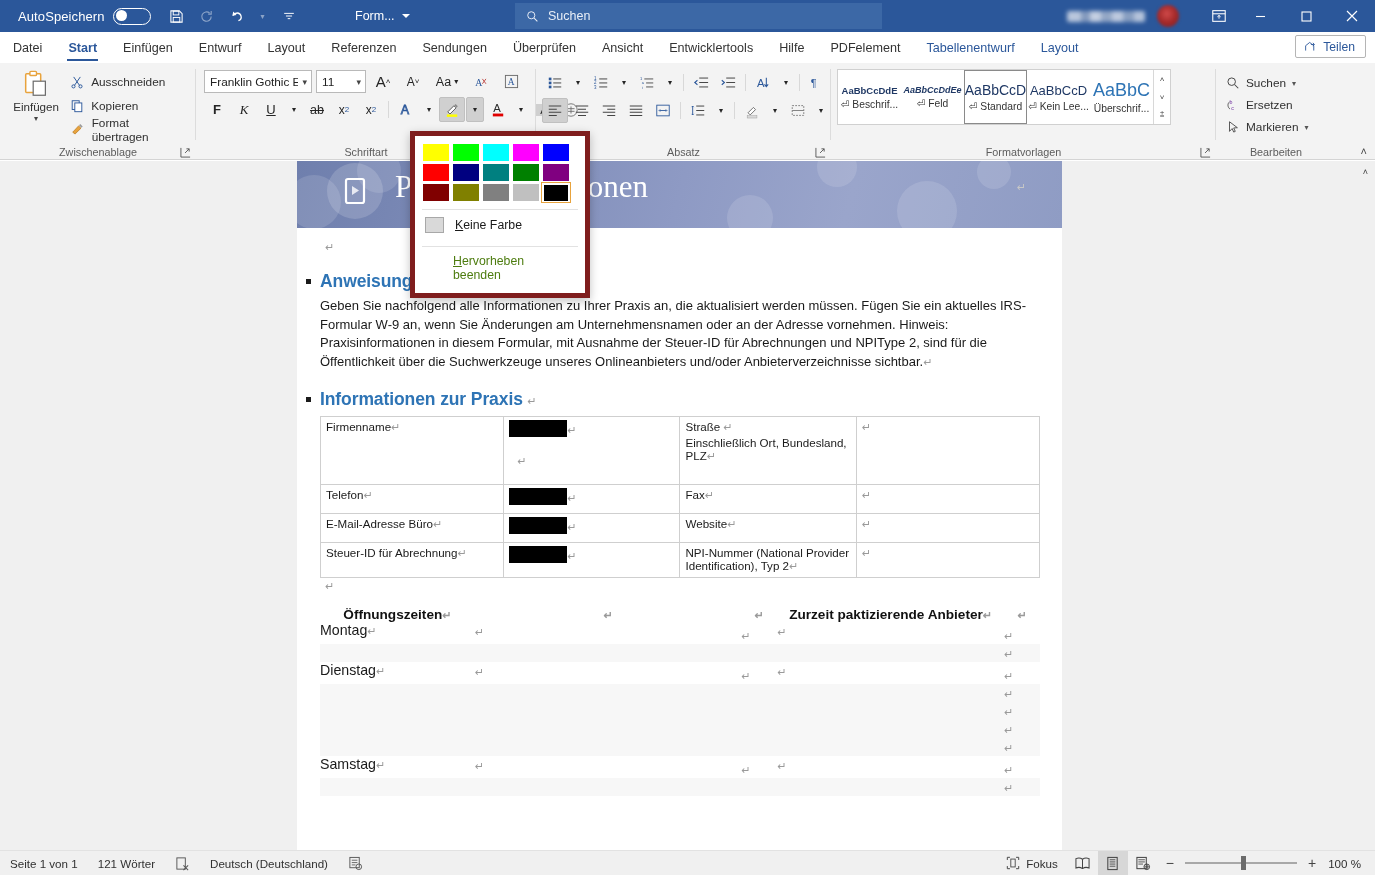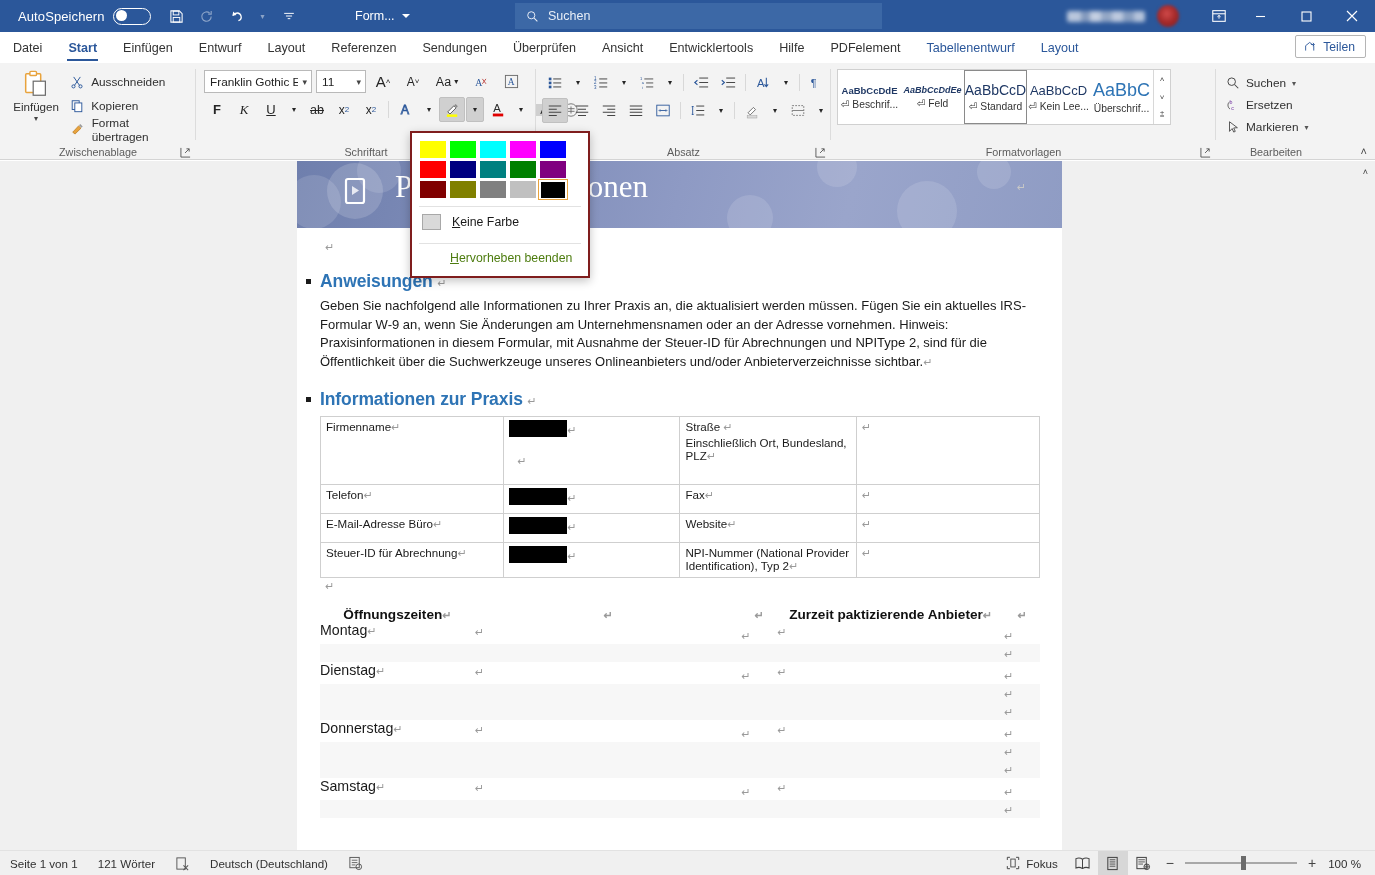--- a/index.html
+++ b/index.html
@@ -175,21 +175,21 @@
   .hrs-t { border-collapse: collapse; width: 100%; table-layout: fixed; }
   .hrs-t td { padding: 0; vertical-align: top; }
   .day-cell { font-size: 14.2px; color: #1a1a1a; padding: 2px 0 3px 14px; }
   .fill-cell { background: #ffffff; height: 22px; padding: 3px 0 0 8px; }
   .gap-row td { height: 13px; background: #f7f7f7; }
   .hdr-c { font-size: 13.6px; font-weight: 700; color: #111; text-align: center; padding: 2px 0 4px 0; }
   .ret-c { padding-left: 6px; }
   
   .hl-menu {
     position: absolute; left: 410px; top: 131px; width: 180px;
-    background: #ffffff; border: 2px solid #7f1d1d; box-shadow: 0 3px 9px rgba(0,0,0,.24);
+    background: #ffffff; border: 5px solid #7f1d1d; box-shadow: 0 3px 9px rgba(0,0,0,.24);
     z-index: 90; padding: 6px 0 4px 0;
   }
   .sw-grid { display: grid; grid-template-columns: repeat(5, 30px); gap: 0; padding: 0 6px; }
   .sw-wrap { width: 30px; height: 20px; display: flex; align-items: center; justify-content: center; }
   .sw { width: 26px; height: 17px; }
   .sw-wrap.sel { border: 1.6px solid #e8a33d; width: 30px; height: 21px; }
   .sw-wrap.sel .sw { width: 24px; height: 16px; }
   .hl-sep { height: 1px; background: #e2e2e2; margin: 6px 7px 0 7px; }
   .hl-row { display: flex; align-items: center; gap: 11px; padding: 7px 10px; font-size: 12.3px; color: #1a1a1a; }
   .hl-row.dis { color: #4d7c0f; }
@@ -805,27 +805,20 @@
               <td></td>
               <td class="ret-c"><span class="pilcrow">↵</span></td>
             </tr>
         <tr class="gap-row">
               <td></td>
               <td></td>
               <td></td>
               <td></td>
               <td class="ret-c"><span class="pilcrow">↵</span></td>
             </tr>
-        <tr>
-          <td class="day-cell"><span>Donnerstag</span><span class="pilcrow">↵</span></td>
-          <td class="fill-cell"><span class="pilcrow">↵</span></td>
-          <td class="ret-c" style="padding-top:4px"><span class="pilcrow">↵</span></td>
-          <td class="fill-cell"><span class="pilcrow">↵</span></td>
-          <td class="ret-c" style="padding-top:4px"><span class="pilcrow">↵</span></td>
-        </tr>
         <tr class="gap-row">
               <td></td>
               <td></td>
               <td></td>
               <td></td>
               <td class="ret-c"><span class="pilcrow">↵</span></td>
             </tr>
         <tr class="gap-row">
               <td></td>
               <td></td>

